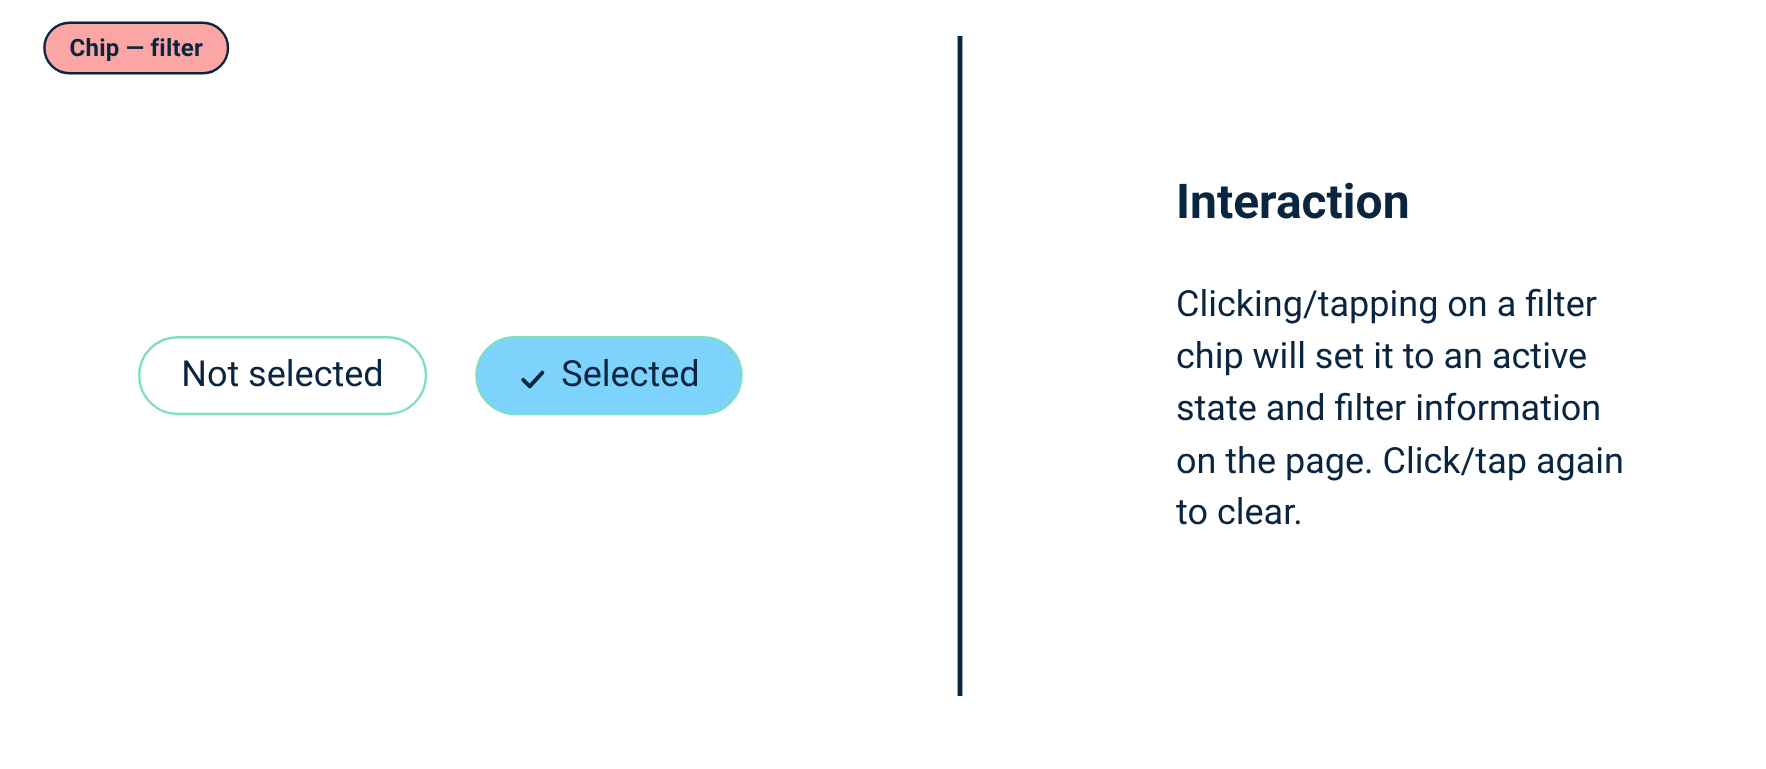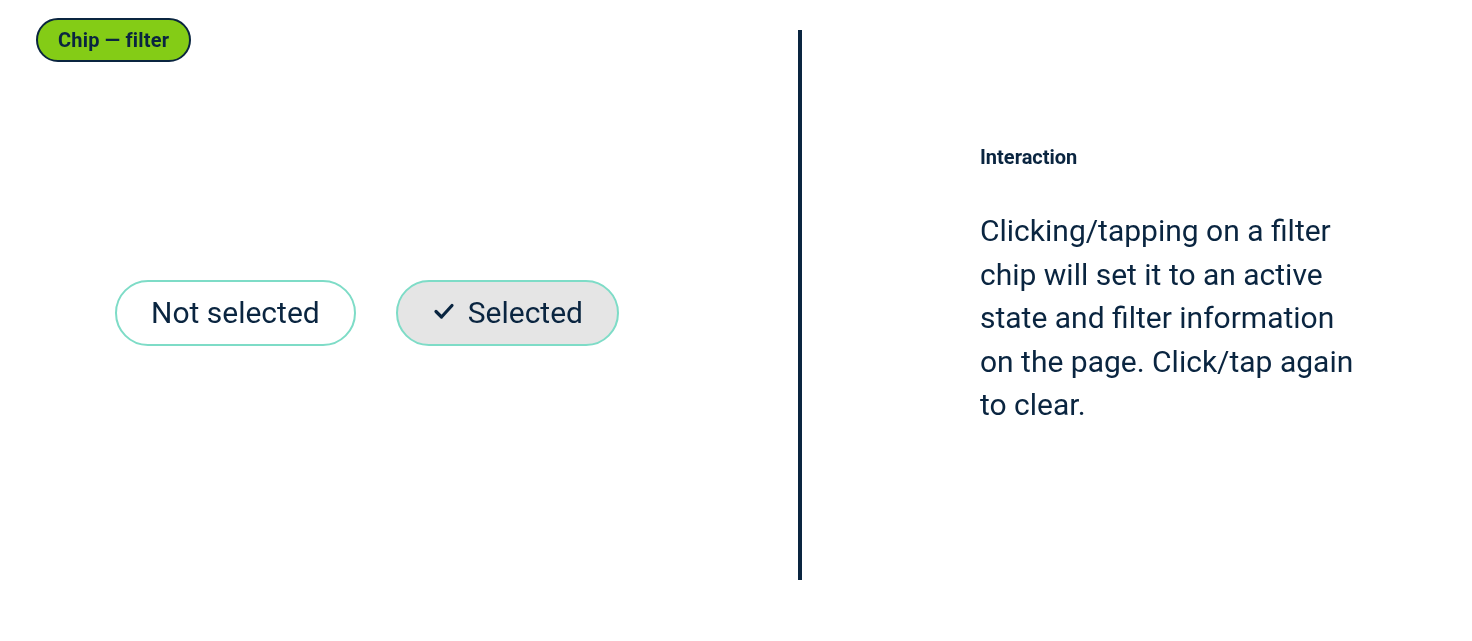--- a/index.html
+++ b/index.html
@@ -13,55 +13,55 @@
       width: 1472px;
       height: 641px;
       position: relative;
       color: #0a2540;
     }
     .tag-chip {
       position: absolute;
       top: 18px;
       left: 36px;
       border: 2px solid #0a2540;
-      background: #84cc16;
+      background: #fca5a5;
       border-radius: 999px;
       padding: 8px 20px;
       font-size: 20px;
       font-weight: 700;
       color: #0a2540;
       letter-spacing: 0.2px;
     }
     .demo-area {
       position: absolute;
       top: 280px;
       left: 115px;
       display: flex;
       align-items: center;
       gap: 40px;
     }
     .chip {
       display: inline-flex;
-      align-items: flex-start;
+      align-items: flex-end;
       justify-content: center;
       gap: 12px;
       border-radius: 999px;
       padding: 16px 34px;
       font-size: 30px;
       color: #0a2540;
       cursor: pointer;
       line-height: 1;
       white-space: nowrap;
     }
     .chip-unselected {
       background: #ffffff;
       border: 2px solid #7edcc7;
     }
     .chip-selected {
-      background: #e5e5e5;
+      background: #7dd3fc;
       border: 2px solid #7edcc7;
     }
     .check-icon {
       width: 24px;
       height: 24px;
       flex-shrink: 0;
     }
     .divider {
       position: absolute;
       top: 30px;
@@ -70,21 +70,21 @@
       height: 550px;
       border-left: 4px solid #0a2540;
     }
     .info-section {
       position: absolute;
       top: 145px;
       left: 980px;
       width: 380px;
     }
     .info-heading {
-      font-size: 20px;
+      font-size: 40px;
       font-weight: 700;
       color: #0a2540;
       margin-bottom: 40px;
     }
     .info-body {
       font-size: 30px;
       font-weight: 400;
       color: #0a2540;
       line-height: 1.45;
       margin-top: 14px;

